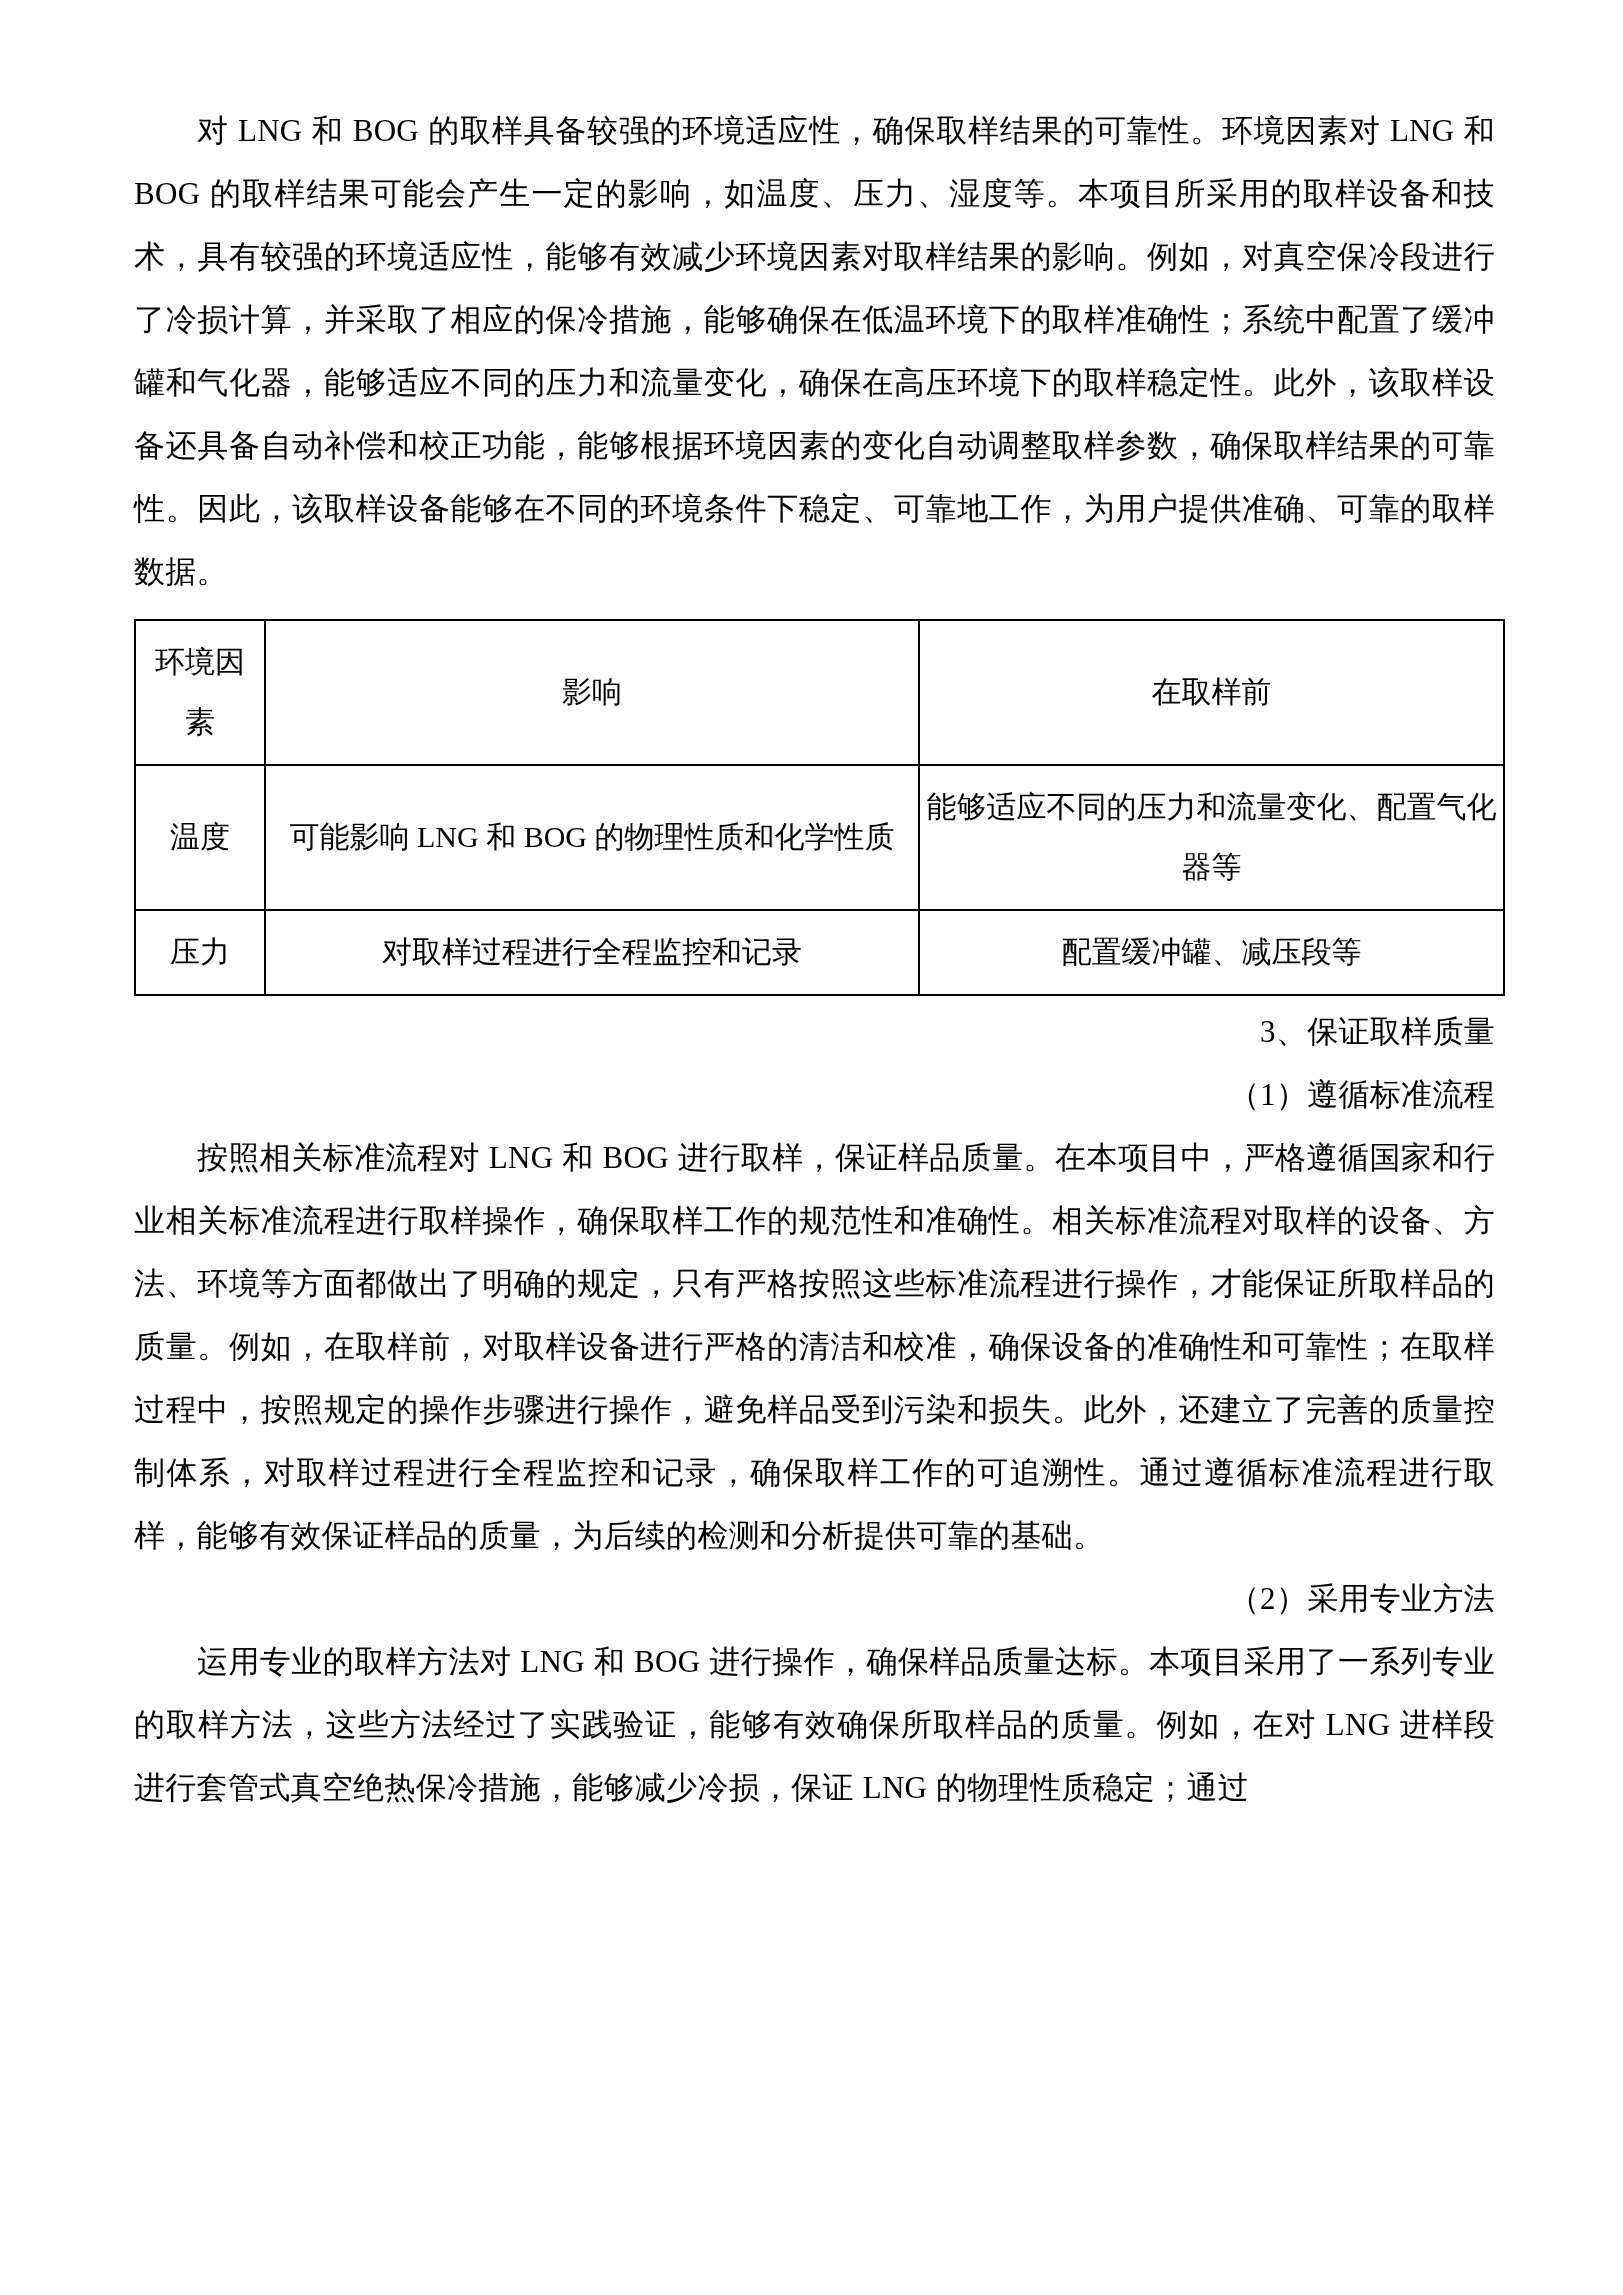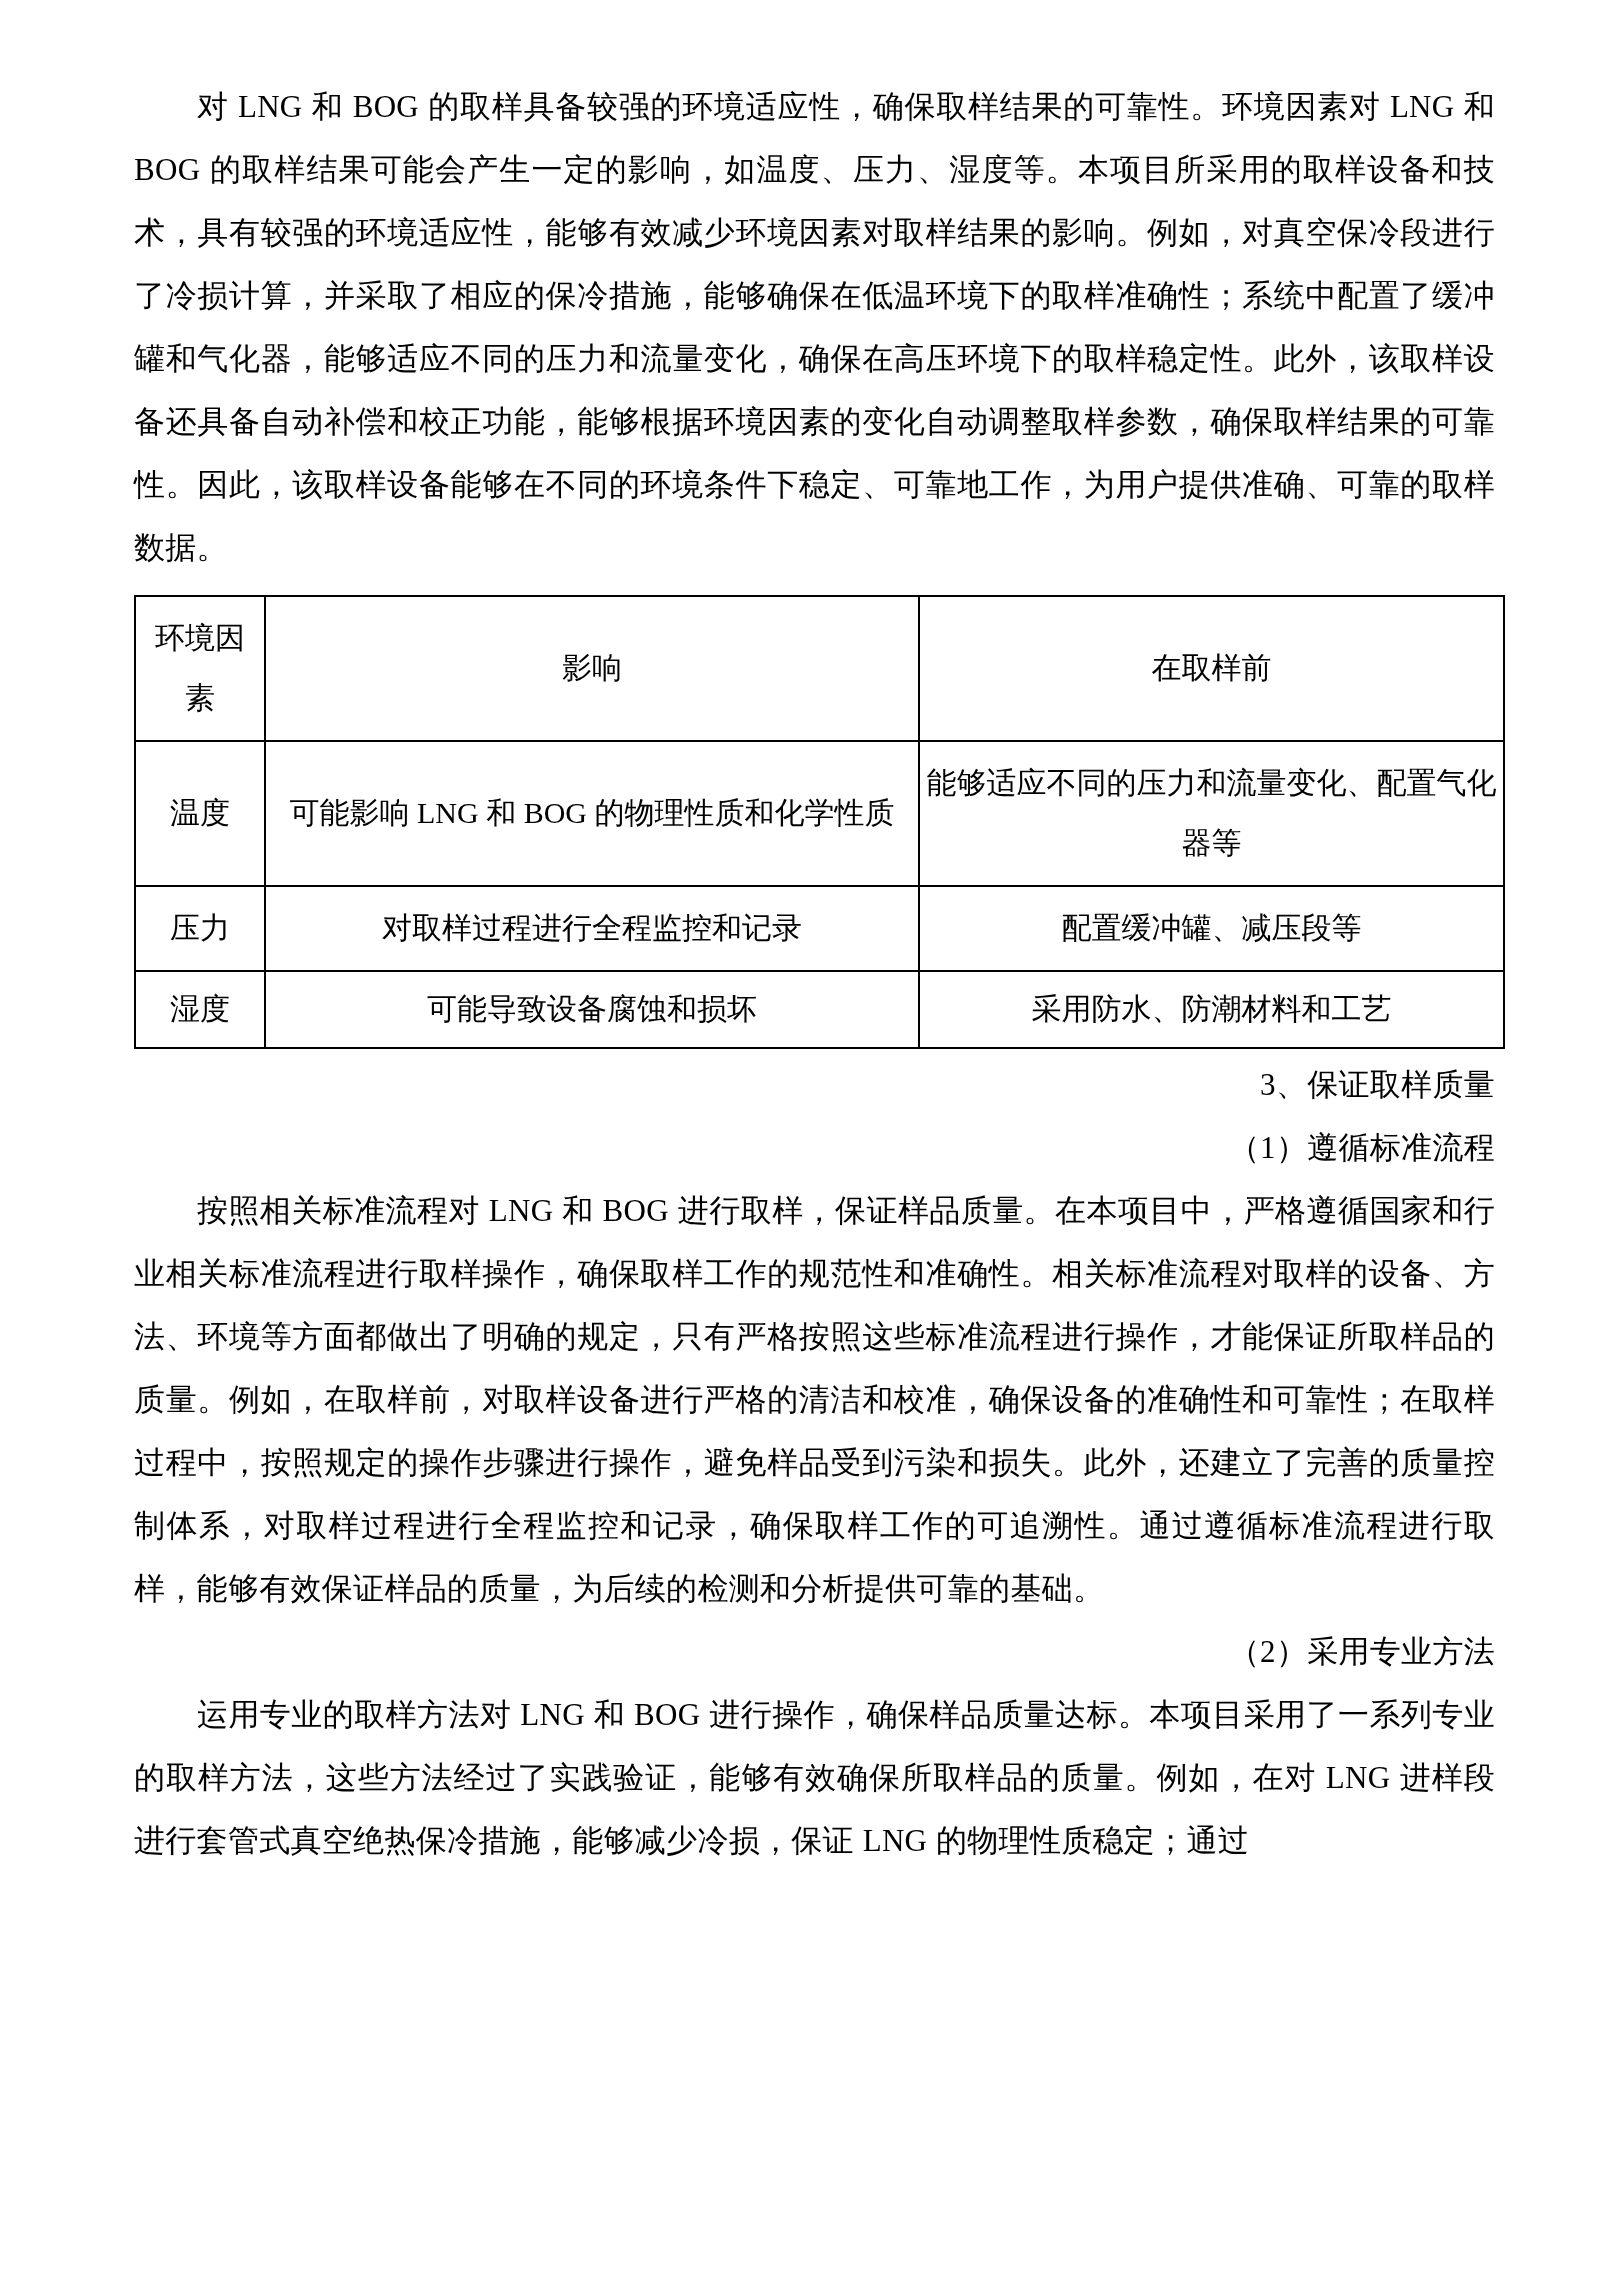--- a/index.html
+++ b/index.html
@@ -10,21 +10,21 @@
   body {
     font-family: "Liberation Serif", "DejaVu Serif", serif;
     color: #000000;
   }
   .page {
     position: relative;
     width: 1623px;
     height: 2295px;
     background: #ffffff;
     box-sizing: border-box;
-    padding: 75px 131px 0 134px;
+    padding: 99px 131px 0 134px;
     overflow: hidden;
   }
   .doc-body {
     width: 1361px;
   }
   p.para {
     margin: 0;
     font-size: 31px;
     line-height: 63px;
     text-align: justify;
@@ -88,25 +88,20 @@
         <tr class="r-temp">
           <td>温度</td>
           <td>可能影响 LNG 和 BOG 的物理性质和化学性质</td>
           <td>能够适应不同的压力和流量变化、配置气化器等</td>
         </tr>
         <tr class="r-press">
           <td>压力</td>
           <td>对取样过程进行全程监控和记录</td>
           <td>配置缓冲罐、减压段等</td>
         </tr>
-        <tr class="r-hum">
-          <td>湿度</td>
-          <td>可能导致设备腐蚀和损坏</td>
-          <td>采用防水、防潮材料和工艺</td>
-        </tr>
       </tbody>
     </table>
 
     <p class="heading">3、保证取样质量</p>
 
     <p class="heading">（1）遵循标准流程</p>
 
     <p class="para">按照相关标准流程对 LNG 和 BOG 进行取样，保证样品质量。在本项目中，严格遵循国家和行业相关标准流程进行取样操作，确保取样工作的规范性和准确性。相关标准流程对取样的设备、方法、环境等方面都做出了明确的规定，只有严格按照这些标准流程进行操作，才能保证所取样品的质量。例如，在取样前，对取样设备进行严格的清洁和校准，确保设备的准确性和可靠性；在取样过程中，按照规定的操作步骤进行操作，避免样品受到污染和损失。此外，还建立了完善的质量控制体系，对取样过程进行全程监控和记录，确保取样工作的可追溯性。通过遵循标准流程进行取样，能够有效保证样品的质量，为后续的检测和分析提供可靠的基础。</p>
 
     <p class="heading">（2）采用专业方法</p>

